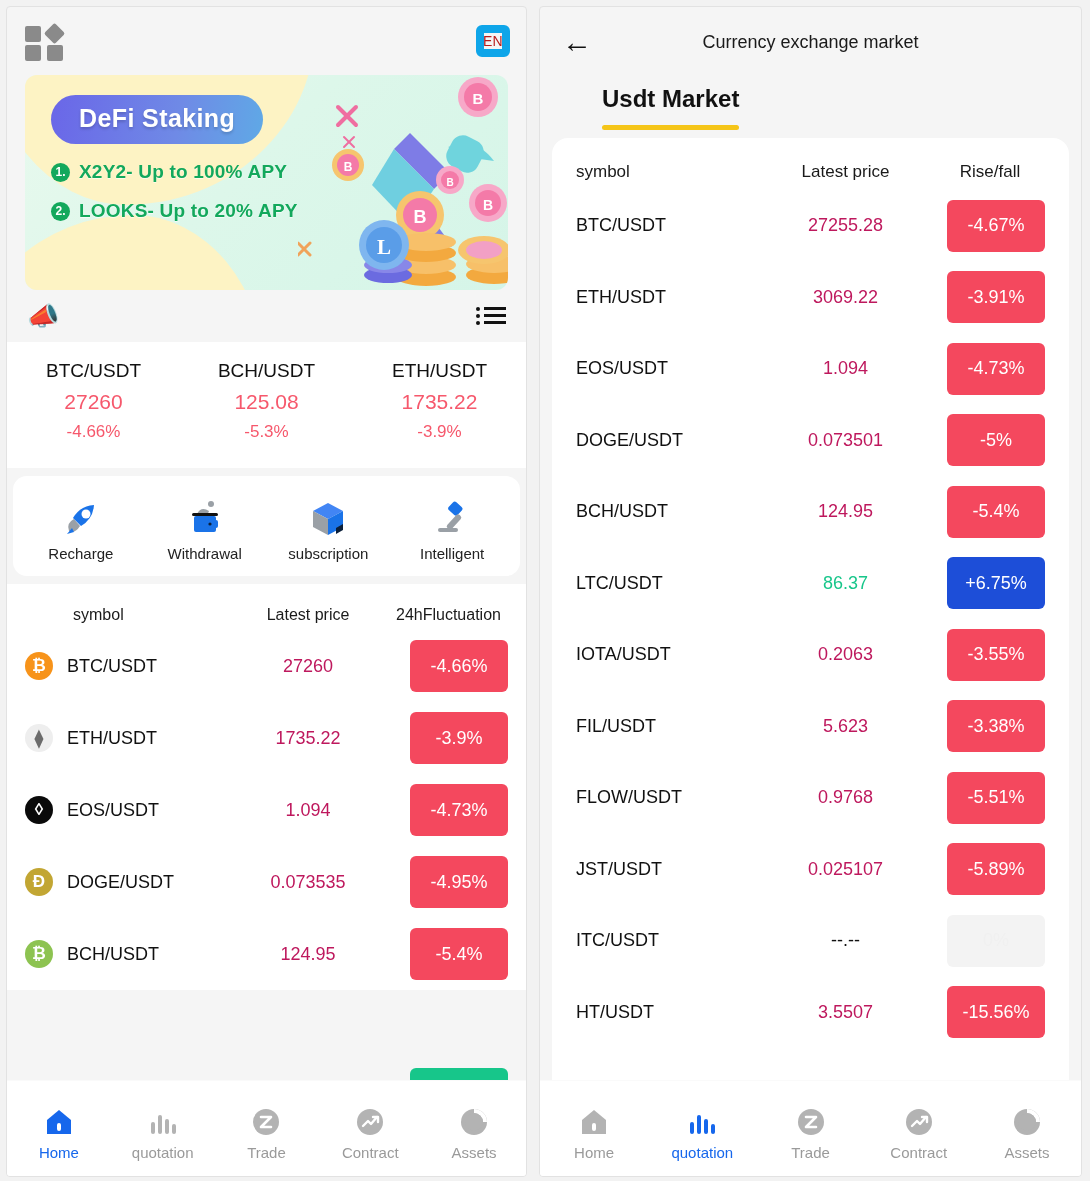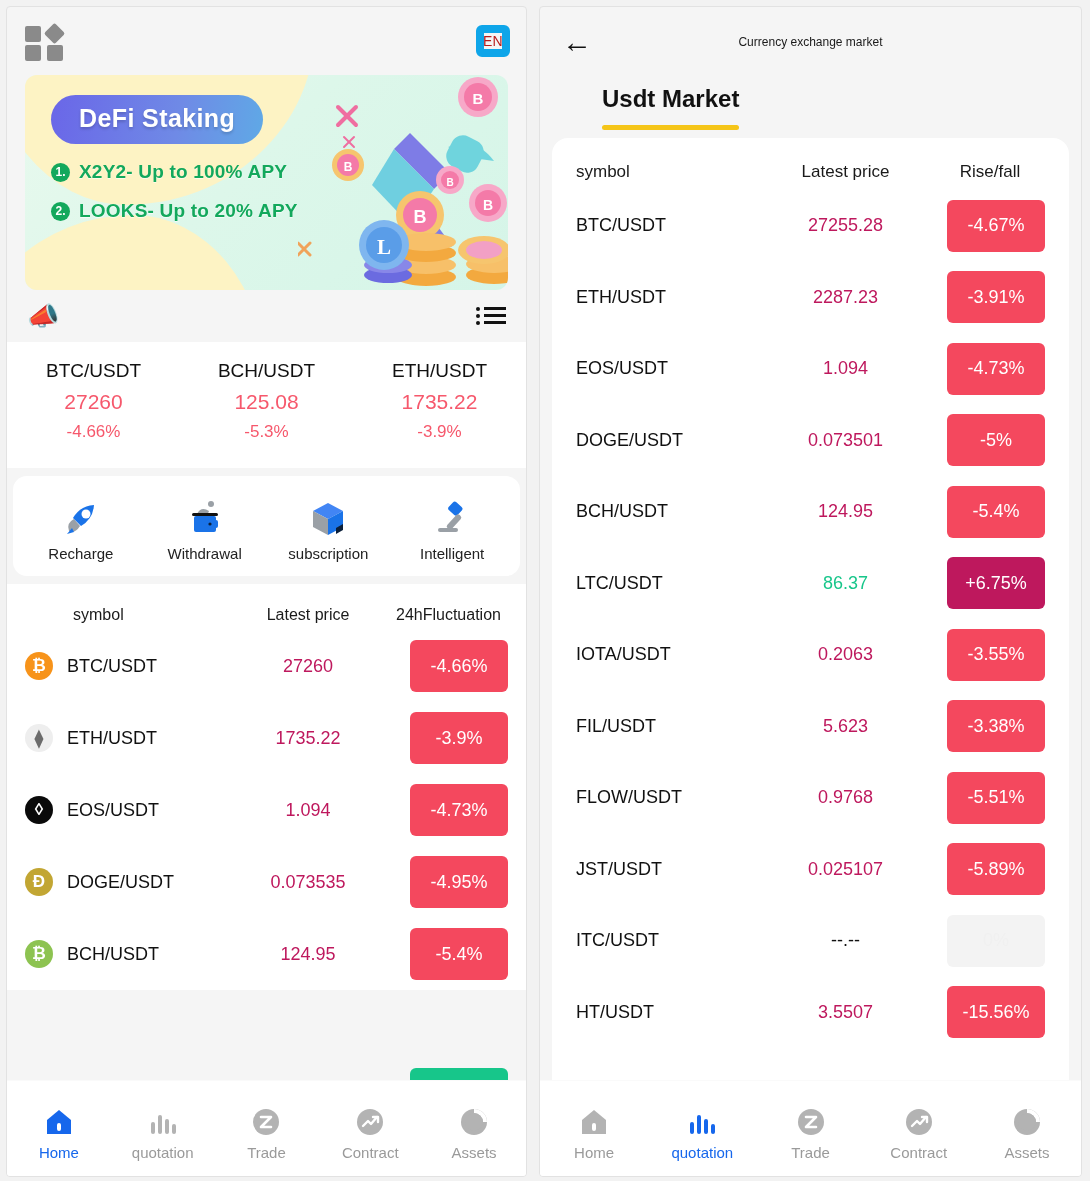--- a/index.html
+++ b/index.html
@@ -109,21 +109,21 @@
   .coin {
     width: 28px; height: 28px; border-radius: 50%; flex: 0 0 28px;
     display: flex; align-items: center; justify-content: center;
     font-size: 17px; font-weight: bold; color: #fff;
   }
   .msym { font-size: 18px; color: #111; }
   .badge {
     width: 98px; height: 52px; border-radius: 6px; color: #fff;
     display: flex; align-items: center; justify-content: center; font-size: 18px;
   }
-  .badge.up   { background: #be185d; }
+  .badge.up   { background: #1d4ed8; }
   .badge.down { background: #f4485e; }
   .badge.flat { background: #f3f3f3; color: #f0f0f0; }
   .up-txt { color: #17c68a; } .down-txt { color: #be185d; } .flat-txt { color: #111; }
 
   
   .peek {
     position: absolute; right: 18px; bottom: 96px; width: 98px; height: 12px;
     background: #17c68a; border-radius: 6px 6px 0 0; z-index: 1;
   }
   .peek2 {
@@ -138,21 +138,21 @@
     border-top: 1px solid #fafafa;
   }
   .tab { flex: 1; text-align: center; }
   .tab-ico { height: 40px; display: flex; align-items: center; justify-content: center; }
   .tab-label { font-size: 15px; color: #9a9a9a; margin-top: 2px; }
   .tab.active .tab-label { color: #1667ec; }
 
   
   .r-header { height: 70px; display: flex; align-items: center; padding: 0 22px; position: relative; }
   .back-arrow { font-size: 30px; color: #111; line-height: 1; width: 40px; }
-  .r-title { position: absolute; left: 0; right: 0; text-align: center; font-size: 12px; color: #1a1a1a; pointer-events: none; }
+  .r-title { position: absolute; left: 0; right: 0; text-align: center; font-size: 18px; color: #1a1a1a; pointer-events: none; }
   .tabs-row { padding: 8px 0 0 62px; }
   .market-tab { display: inline-block; font-size: 24px; font-weight: bold; color: #111; padding-bottom: 10px; }
   .tab-underline { height: 5px; background: #f5c518; border-radius: 3px; margin-top: 2px; }
   .r-card { background: #fff; border-radius: 16px 16px 0 0; margin: 8px 12px 0; padding: 0 24px; height: 1005px; }
   .rhead { display: flex; padding: 24px 0 8px; font-size: 17px; color: #1a1a1a; }
   .rhead .c1 { width: 180px; }
   .rhead .c2 { flex: 1; text-align: center; }
   .rhead .c3 { width: 110px; text-align: center; }
   .rrow { display: flex; align-items: center; height: 71.5px; }
   .rrow .c1 { width: 180px; font-size: 18px; color: #111; }
@@ -471,21 +471,21 @@
 
       <div class="rrow">
         <div class="c1">BTC/USDT</div>
         <div class="c2 down-txt">27255.28</div>
         <div class="c3">
             <span class="badge down">-4.67%</span>
           </div>
       </div>
       <div class="rrow">
         <div class="c1">ETH/USDT</div>
-        <div class="c2 down-txt">2287.23</div>
+        <div class="c2 down-txt">3069.22</div>
         <div class="c3">
             <span class="badge down">-3.91%</span>
           </div>
       </div>
       <div class="rrow">
         <div class="c1">EOS/USDT</div>
         <div class="c2 down-txt">1.094</div>
         <div class="c3">
             <span class="badge down">-4.73%</span>
           </div>

